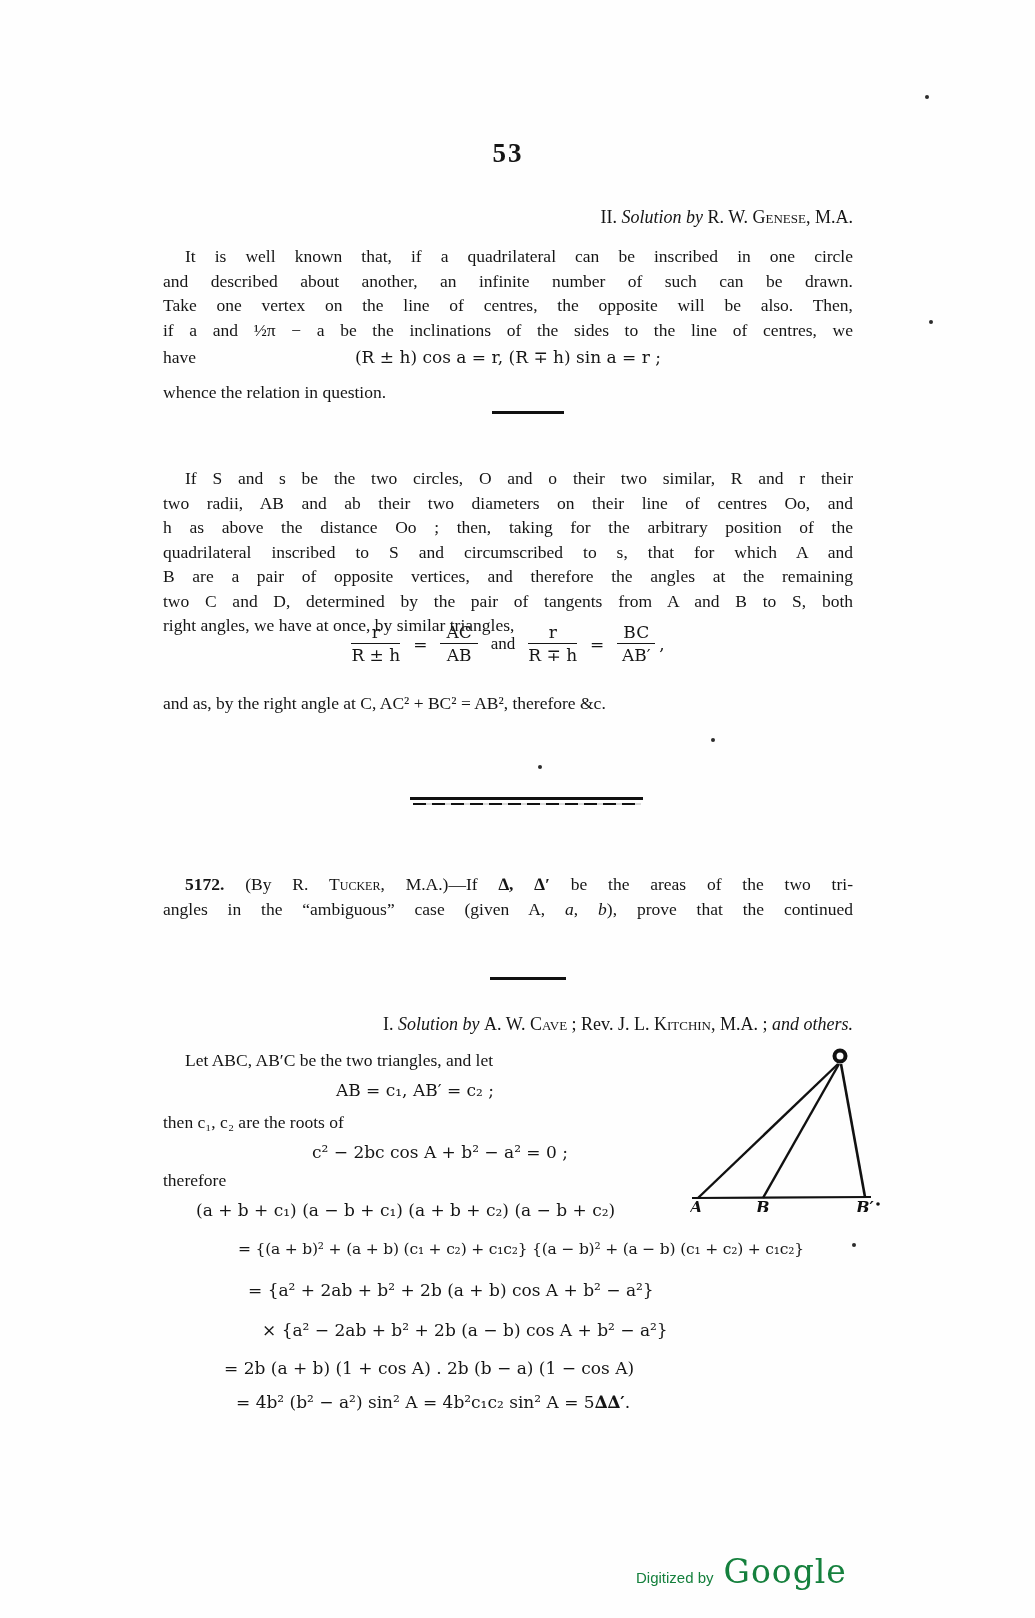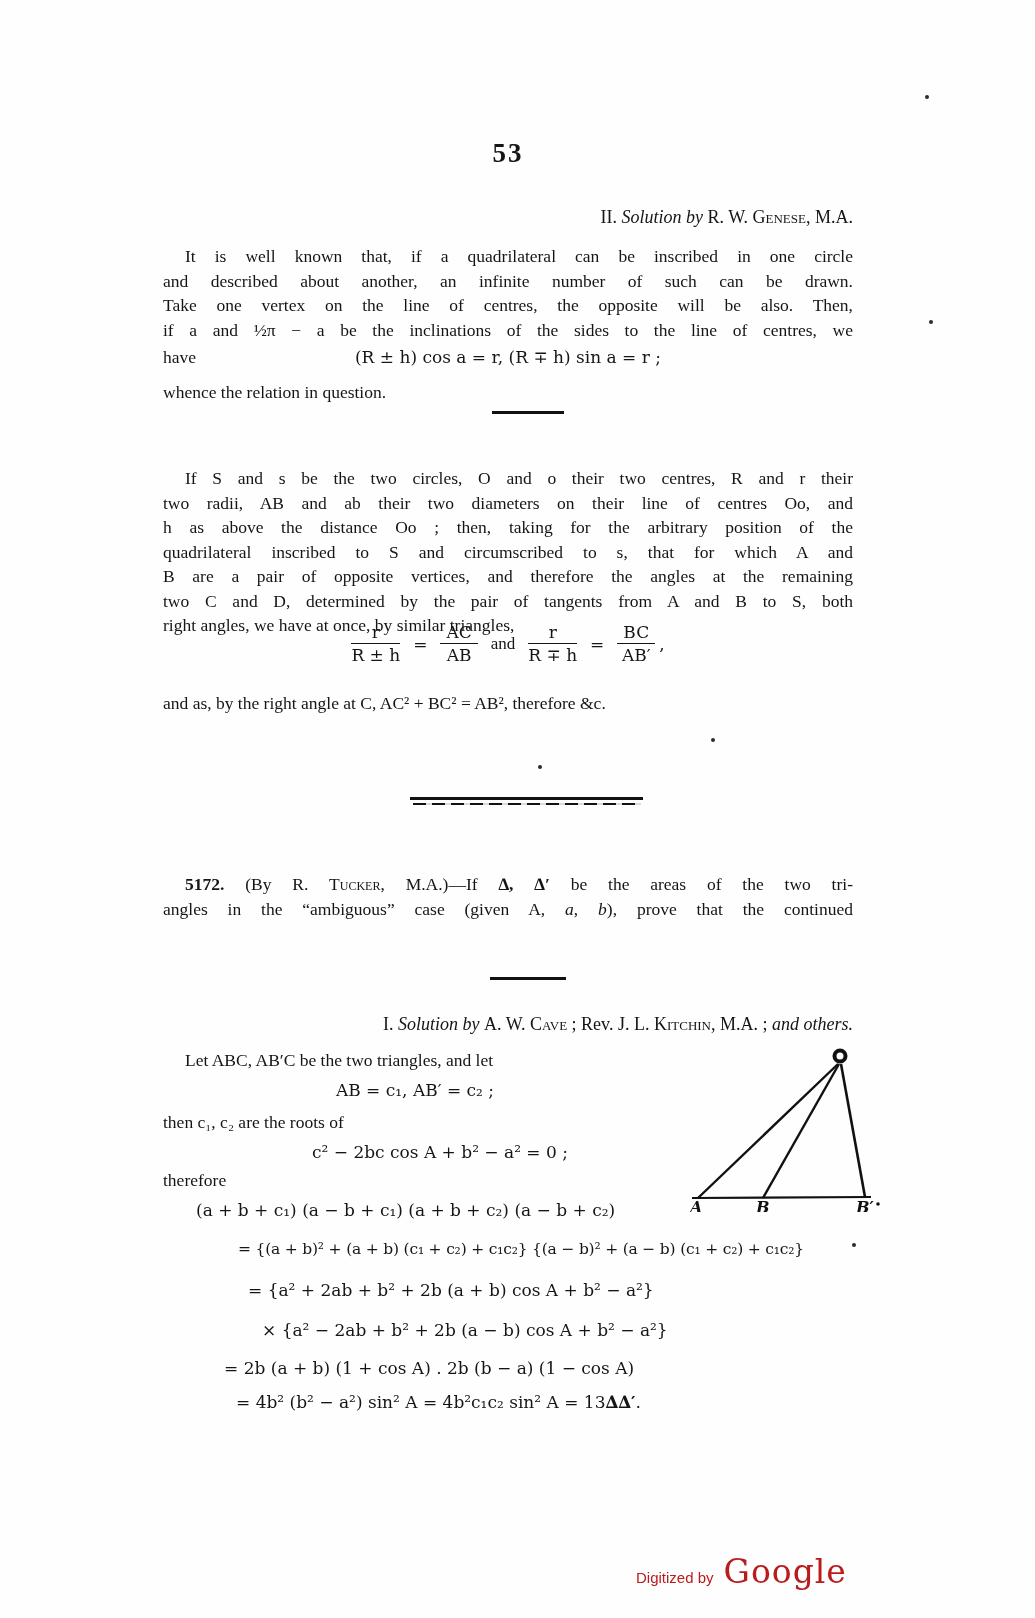--- a/index.html
+++ b/index.html
@@ -40,21 +40,21 @@
 
   
   .rule{position:absolute;background:#111;}
   .rule-dashed{position:absolute;height:2px;
      background:repeating-linear-gradient(90deg,#111 0 13px,rgba(17,17,17,.15) 13px 19px);}
 
   .speck{position:absolute;width:4px;height:4px;border-radius:50%;background:#2c2c2c;}
 
   
   .footer{position:absolute;left:636px;top:1552px;display:flex;align-items:baseline;gap:10px;
-          color:#b91c1c;}
+          color:#15803d;}
   .footer .dig{font-family:"Liberation Sans",sans-serif;font-size:15px;}
   .footer .goog{font-family:"DejaVu Serif",serif;font-size:33px;letter-spacing:1px;}
 
   svg text{font-family:"DejaVu Serif",serif;font-weight:bold;font-style:italic;font-size:16px;fill:#111;}
 </style>
 </head>
 <body>
 
 <div class="page">
 
@@ -75,21 +75,21 @@
   </div>
 
   <div class="abs col" style="top:380px;">
     <div class="line last">whence the relation in question.</div>
   </div>
 
   <div class="rule" style="left:492px;top:411px;width:72px;height:3px;"></div>
 
 
   <div class="abs col" style="top:466px;">
-    <div class="line indent">If S and s be the two circles, O and o their two centres, R and r their</div>
+    <div class="line indent">If S and s be the two circles, O and o their two similar, R and r their</div>
     <div class="line">two radii, AB and ab their two diameters on their line of centres Oo, and</div>
     <div class="line">h as above the distance Oo ; then, taking for the arbitrary position of the</div>
     <div class="line">quadrilateral inscribed to S and circumscribed to s, that for which A and</div>
     <div class="line">B are a pair of opposite vertices, and therefore the angles at the remaining</div>
     <div class="line">two C and D, determined by the pair of tangents from A and B to S, both</div>
     <div class="line last">right angles, we have at once, by similar triangles,</div>
   </div>
 
   <div class="abs col frac-row" style="top:622px;">
     <span class="frac">
@@ -144,21 +144,21 @@
 
   <div class="abs" style="left:163px;top:1168px;width:200px;">
     <div class="line last">therefore</div>
   </div>
 
   <div class="abs eq" style="left:196px;top:1200px;"><span class="p-rm">(a + b + c₁) (a − b + c₁) (a + b + c₂) (a − b + c₂)</span></div>
   <div class="abs eq tight" style="left:238px;top:1240px;"><span class="p-rm">= {(a + b)² + (a + b) (c₁ + c₂) + c₁c₂} {(a − b)² + (a − b) (c₁ + c₂) + c₁c₂}</span></div>
   <div class="abs eq" style="left:248px;top:1280px;"><span class="p-rm">= {a² + 2ab + b² + 2b (a + b) cos A + b² − a²}</span></div>
   <div class="abs eq" style="left:262px;top:1320px;"><span class="p-rm">× {a² − 2ab + b² + 2b (a − b) cos A + b² − a²}</span></div>
   <div class="abs eq" style="left:224px;top:1358px;"><span class="p-rm">= 2b (a + b) (1 + cos A) . 2b (b − a) (1 − cos A)</span></div>
-  <div class="abs eq" style="left:236px;top:1392px;"><span class="p-rm">= 4b² (b² − a²) sin² A = 4b²c₁c₂ sin² A = 13</span><span class="p-b">∆∆′</span><span class="p-rm">.</span></div>
+  <div class="abs eq" style="left:236px;top:1392px;"><span class="p-rm">= 4b² (b² − a²) sin² A = 4b²c₁c₂ sin² A = 5</span><span class="p-b">∆∆′</span><span class="p-rm">.</span></div>
 
   <svg class="abs" style="left:628px;top:1012px;" width="300" height="200" viewBox="0 0 300 200">
     <line x1="210" y1="52" x2="70" y2="186" stroke="#111" stroke-width="2.4"></line>
     <line x1="211" y1="52" x2="135" y2="186" stroke="#111" stroke-width="2.4"></line>
     <line x1="213" y1="52" x2="237" y2="185" stroke="#111" stroke-width="2.6"></line>
     <line x1="64" y1="186" x2="243" y2="185" stroke="#111" stroke-width="2.2"></line>
     <circle cx="212" cy="44" r="5.5" fill="none" stroke="#111" stroke-width="4"></circle>
     <text x="62" y="201">A</text>
     <text x="128" y="201">B</text>
     <text x="228" y="201">B′</text>

